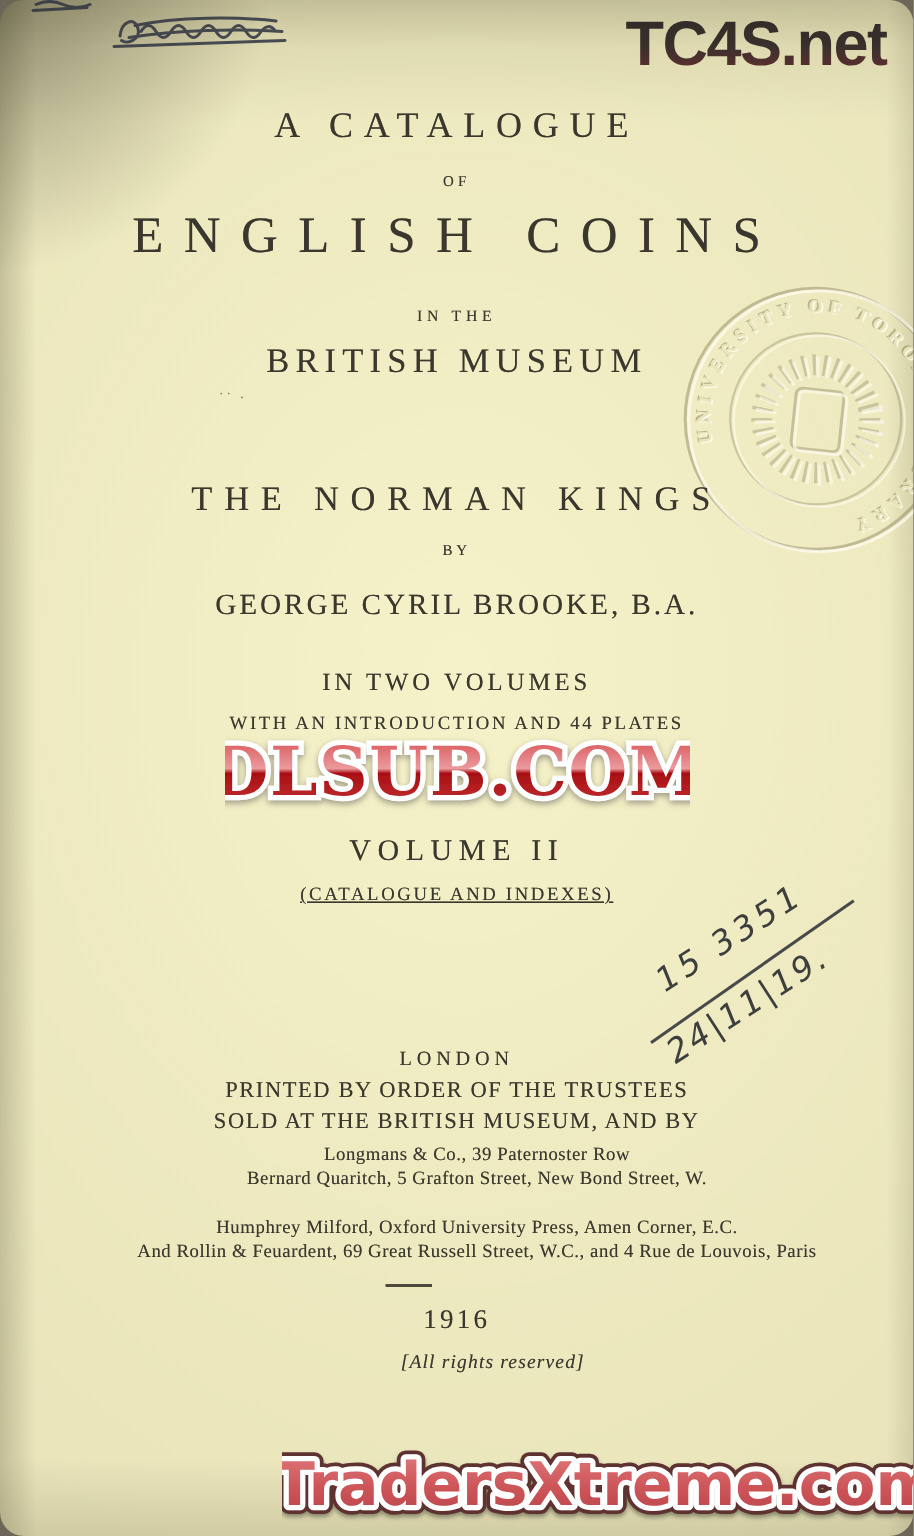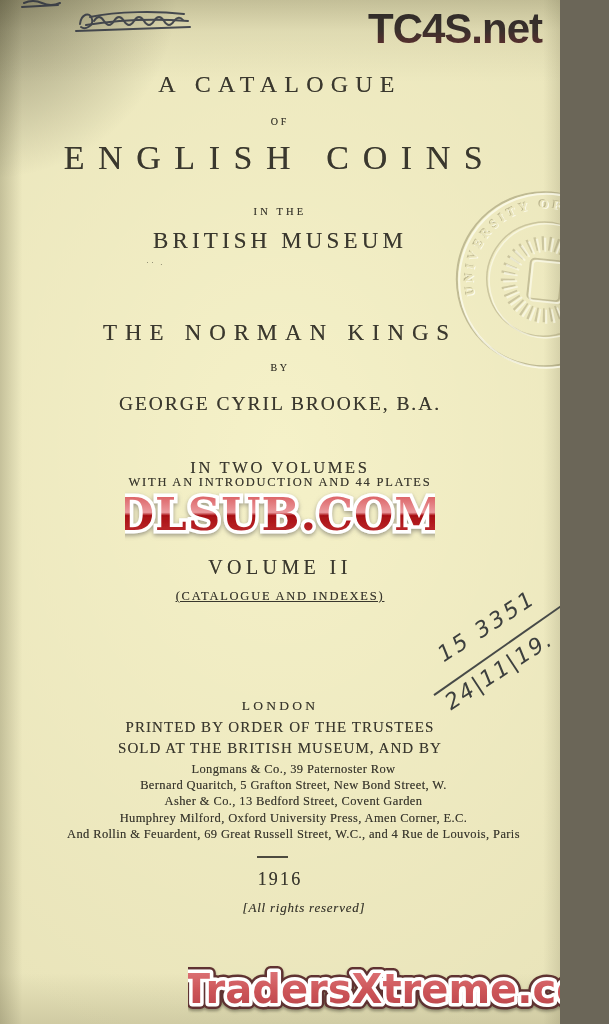--- a/index.html
+++ b/index.html
@@ -1,39 +1,40 @@
 <!DOCTYPE html>
 <html><head>
 <meta charset="utf-8">
 <style>
   html,body{margin:0;padding:0;background:#6b6658;}
   #page{
-    position:relative;width:560px;height:1024px;overflow:hidden;
+    position:relative;width:609px;height:1024px;overflow:hidden;
     background-color:#e9e4ba;
     background-image:
       radial-gradient(circle at -2% -1%, rgba(40,38,22,.45), rgba(40,38,22,0) 16%),
       linear-gradient(180deg, rgba(100,95,62,.30) 0%, rgba(100,95,62,.10) 3%, rgba(0,0,0,0) 8%),
       linear-gradient(90deg, rgba(92,88,58,.28) 0%, rgba(0,0,0,0) 4%),
       linear-gradient(270deg, rgba(92,88,58,.16) 0%, rgba(0,0,0,0) 3%),
       linear-gradient(0deg, rgba(92,88,58,.18) 0%, rgba(0,0,0,0) 5%),
       radial-gradient(ellipse 115% 85% at 50% 44%, rgba(255,252,212,.55), rgba(255,252,212,0) 75%);
     font-family:"Liberation Serif",serif;
+    border-radius:16px;
   }
   .line{position:absolute;left:0;right:0;text-align:center;color:#3a382e;
         text-shadow:0 0 .4px rgba(58,56,46,.55);white-space:nowrap;}
   .catalogue{top:71px;font-size:24px;letter-spacing:.30em;}
   .of{top:116px;font-size:10px;letter-spacing:.28em;}
   .english{top:139px;font-size:34px;letter-spacing:.40em;}
   .inthe{top:206px;font-size:10.5px;letter-spacing:.30em;text-align:center;}
   .british{top:228px;font-size:23px;letter-spacing:.18em;}
   .specks{top:257px;left:146px;right:auto;font-size:9px;letter-spacing:2px;color:rgba(60,58,46,.75);text-shadow:none;}
   .norman{top:320px;font-size:23px;letter-spacing:.34em;}
   .by{top:362px;font-size:10px;letter-spacing:.26em;}
   .author{top:393px;font-size:19.5px;letter-spacing:.10em;}
-  .twovol{top:445px;font-size:16.5px;letter-spacing:.16em;margin-top:13px;}
+  .twovol{top:445px;font-size:16.5px;letter-spacing:.16em;}
   .plates{top:475px;font-size:12.5px;letter-spacing:.14em;}
   .volii{top:556px;font-size:20px;letter-spacing:.22em;}
   .catidx{top:589px;font-size:12.5px;letter-spacing:.14em;text-decoration:underline;}
   .london{top:698px;font-size:13.5px;letter-spacing:.24em;}
   .printed{top:719px;font-size:15px;letter-spacing:.07em;}
   .sold{top:740px;font-size:15px;letter-spacing:.07em;}
   .seller{font-size:12.5px;letter-spacing:.03em;padding-left:27px;}
   .s0{top:762px;} .s1{top:778px;} .s2{top:794px;} .s3{top:811px;} .s4{top:827px;}
   .rule{position:absolute;top:856px;left:257px;width:31px;border-top:2px solid #4c4a3e;}
   .year{top:869px;font-size:18px;letter-spacing:.12em;}
@@ -137,21 +138,20 @@
     <div class="acc-num">15 3351</div>
     <div class="acc-line"></div>
     <div class="acc-date">24|11|19.</div>
   </div>
 
   <div class="line london">LONDON</div>
   <div class="line printed">PRINTED BY ORDER OF THE TRUSTEES</div>
   <div class="line sold">SOLD AT THE BRITISH MUSEUM, AND BY</div>
   <div class="line seller s0">Longmans &amp; Co., 39 Paternoster Row</div>
   <div class="line seller s1">Bernard Quaritch, 5 Grafton Street, New Bond Street, W.</div>
-  <div class="line seller s2">Asher &amp; Co., 13 Bedford Street, Covent Garden</div>
   <div class="line seller s3">Humphrey Milford, Oxford University Press, Amen Corner, E.C.</div>
   <div class="line seller s4">And Rollin &amp; Feuardent, 69 Great Russell Street, W.C., and 4 Rue de Louvois, Paris</div>
 
   <div class="rule"></div>
 
   <div class="line year">1916</div>
   <div class="line rights">[All rights reserved]</div>
 
   <svg class="wm-traders" width="432" height="64" viewBox="0 0 432 64">
     <defs>

